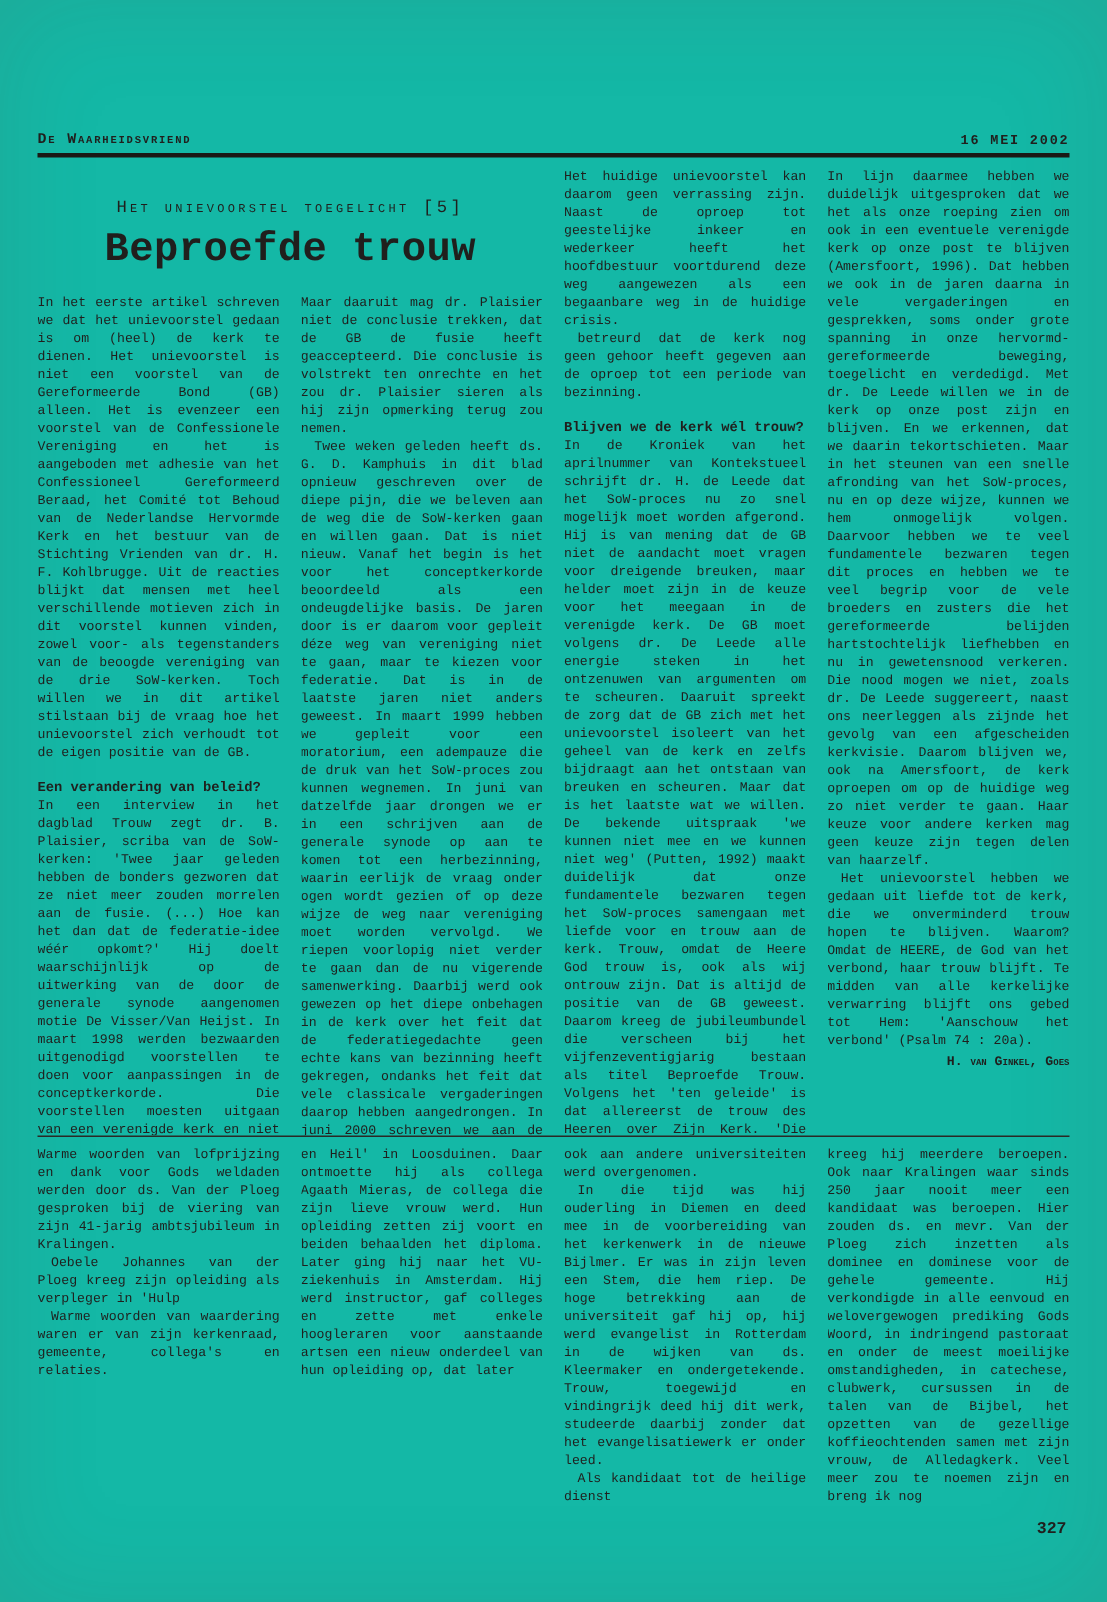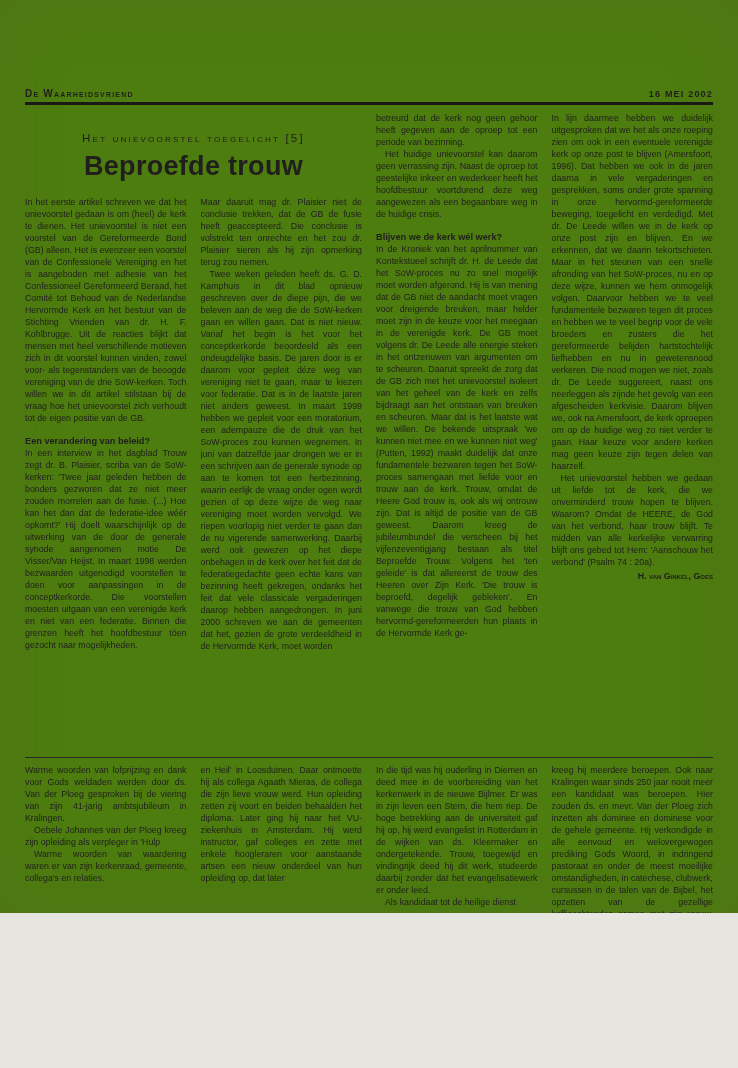--- a/index.html
+++ b/index.html
@@ -1,19 +1,19 @@
 <!DOCTYPE html>
 <html lang="nl"><head>
 <meta charset="utf-8">
 <style>
   html,body{margin:0;padding:0;}
   body{width:738px;height:1068px;background:#e7e5e0;}
   h1,h2,h3,p{margin:0;padding:0;font-weight:normal;}
-  .page{position:relative;width:738px;height:913px;background:#4d7c0f;overflow:hidden;
-        color:#201f1d;font-family:Liberation Sans, sans-serif;
+  .page{position:relative;width:738px;height:1068px;background:#14b8a6;overflow:hidden;
+        color:#201f1d;font-family:Liberation Mono, monospace;
         box-shadow:inset 0 0 70px rgba(90,85,70,0.14);}
   .masthead{position:absolute;top:88px;left:25px;width:688px;display:flex;
             justify-content:space-between;align-items:flex-end;
             border-bottom:3px solid #1a1915;padding-bottom:3px;}
   .pub{font-variant:small-caps;font-weight:700;font-size:10px;letter-spacing:1.2px;}
   .date{font-weight:700;font-size:9px;letter-spacing:1.2px;}
 
   .top-grid{position:absolute;top:112px;left:25px;width:688px;height:645px;
             display:grid;grid-template-columns:repeat(4,1fr);column-gap:14px;
             grid-template-rows:auto 1fr;overflow:hidden;}
@@ -65,23 +65,23 @@
       <h3 class="subhead">Een verandering van beleid?</h3>
       <p>In een interview in het dagblad Trouw zegt dr. B. Plaisier, scriba van de SoW-kerken: 'Twee jaar geleden hebben de bonders gezworen dat ze niet meer zouden morrelen aan de fusie. (...) Hoe kan het dan dat de federatie-idee wéér opkomt?' Hij doelt waarschijnlijk op de uitwerking van de door de generale synode aangenomen motie De Visser/Van Heijst. In maart 1998 werden bezwaarden uitgenodigd voorstellen te doen voor aanpassingen in de conceptkerkorde. Die voorstellen moesten uitgaan van een verenigde kerk en niet van een federatie. Binnen die grenzen heeft het hoofdbestuur tóen gezocht naar mogelijkheden.</p>
     </div>
 
     <div class="body tc2">
       <p>Maar daaruit mag dr. Plaisier niet de conclusie trekken, dat de GB de fusie heeft geaccepteerd. Die conclusie is volstrekt ten onrechte en het zou dr. Plaisier sieren als hij zijn opmerking terug zou nemen.</p>
       <p>Twee weken geleden heeft ds. G. D. Kamphuis in dit blad opnieuw geschreven over de diepe pijn, die we beleven aan de weg die de SoW-kerken gaan en willen gaan. Dat is niet nieuw. Vanaf het begin is het voor het conceptkerkorde beoordeeld als een ondeugdelijke basis. De jaren door is er daarom voor gepleit déze weg van vereniging niet te gaan, maar te kiezen voor federatie. Dat is in de laatste jaren niet anders geweest. In maart 1999 hebben we gepleit voor een moratorium, een adempauze die de druk van het SoW-proces zou kunnen wegnemen. In juni van datzelfde jaar drongen we er in een schrijven aan de generale synode op aan te komen tot een herbezinning, waarin eerlijk de vraag onder ogen wordt gezien of op deze wijze de weg naar vereniging moet worden vervolgd. We riepen voorlopig niet verder te gaan dan de nu vigerende samenwerking. Daarbij werd ook gewezen op het diepe onbehagen in de kerk over het feit dat de federatiegedachte geen echte kans van bezinning heeft gekregen, ondanks het feit dat vele classicale vergaderingen daarop hebben aangedrongen. In juni 2000 schreven we aan de gemeenten dat het, gezien de grote verdeeldheid in de Hervormde Kerk, moet worden</p>
     </div>
 
     <div class="body tc3">
+      <p>Het huidige unievoorstel kan daarom geen verrassing zijn. Naast de oproep tot geestelijke inkeer en wederkeer heeft het hoofdbestuur voortdurend deze weg aangewezen als een begaanbare weg in de huidige crisis.</p>
       <p>betreurd dat de kerk nog geen gehoor heeft gegeven aan de oproep tot een periode van bezinning.</p>
-      <p>Het huidige unievoorstel kan daarom geen verrassing zijn. Naast de oproep tot geestelijke inkeer en wederkeer heeft het hoofdbestuur voortdurend deze weg aangewezen als een begaanbare weg in de huidige crisis.</p>
-      <h3 class="subhead">Blijven we de kerk wél werk?</h3>
+      <h3 class="subhead">Blijven we de kerk wél trouw?</h3>
       <p>In de Kroniek van het aprilnummer van Kontekstueel schrijft dr. H. de Leede dat het SoW-proces nu zo snel mogelijk moet worden afgerond. Hij is van mening dat de GB niet de aandacht moet vragen voor dreigende breuken, maar helder moet zijn in de keuze voor het meegaan in de verenigde kerk. De GB moet volgens dr. De Leede alle energie steken in het ontzenuwen van argumenten om te scheuren. Daaruit spreekt de zorg dat de GB zich met het unievoorstel isoleert van het geheel van de kerk en zelfs bijdraagt aan het ontstaan van breuken en scheuren. Maar dat is het laatste wat we willen. De bekende uitspraak 'we kunnen niet mee en we kunnen niet weg' (Putten, 1992) maakt duidelijk dat onze fundamentele bezwaren tegen het SoW-proces samengaan met liefde voor en trouw aan de kerk. Trouw, omdat de Heere God trouw is, ook als wij ontrouw zijn. Dat is altijd de positie van de GB geweest. Daarom kreeg de jubileumbundel die verscheen bij het vijfenzeventigjarig bestaan als titel Beproefde Trouw. Volgens het 'ten geleide' is dat allereerst de trouw des Heeren over Zijn Kerk. 'Die trouw is beproefd, degelijk gebleken'. En vanwege die trouw van God hebben hervormd-gereformeerden hun plaats in de Hervormde Kerk ge-</p>
     </div>
 
     <div class="body tc4">
       <p>In lijn daarmee hebben we duidelijk uitgesproken dat we het als onze roeping zien om ook in een eventuele verenigde kerk op onze post te blijven (Amersfoort, 1996). Dat hebben we ook in de jaren daarna in vele vergaderingen en gesprekken, soms onder grote spanning in onze hervormd-gereformeerde beweging, toegelicht en verdedigd. Met dr. De Leede willen we in de kerk op onze post zijn en blijven. En we erkennen, dat we daarin tekortschieten. Maar in het steunen van een snelle afronding van het SoW-proces, nu en op deze wijze, kunnen we hem onmogelijk volgen. Daarvoor hebben we te veel fundamentele bezwaren tegen dit proces en hebben we te veel begrip voor de vele broeders en zusters die het gereformeerde belijden hartstochtelijk liefhebben en nu in gewetensnood verkeren. Die nood mogen we niet, zoals dr. De Leede suggereert, naast ons neerleggen als zijnde het gevolg van een afgescheiden kerkvisie. Daarom blijven we, ook na Amersfoort, de kerk oproepen om op de huidige weg zo niet verder te gaan. Haar keuze voor andere kerken mag geen keuze zijn tegen delen van haarzelf.</p>
       <p>Het unievoorstel hebben we gedaan uit liefde tot de kerk, die we onverminderd trouw hopen te blijven. Waarom? Omdat de HEERE, de God van het verbond, haar trouw blijft. Te midden van alle kerkelijke verwarring blijft ons gebed tot Hem: 'Aanschouw het verbond' (Psalm 74 : 20a).</p>
       <p class="sig">H. van Ginkel, Goes</p>
     </div>
   </section>
 
@@ -93,20 +93,21 @@
       <p>Warme woorden van lofprijzing en dank voor Gods weldaden werden door ds. Van der Ploeg gesproken bij de viering van zijn 41-jarig ambtsjubileum in Kralingen.</p>
       <p>Oebele Johannes van der Ploeg kreeg zijn opleiding als verpleger in 'Hulp</p>
       <p>Warme woorden van waardering waren er van zijn kerkenraad, gemeente, collega's en relaties.</p>
     </div>
 
     <div class="body bc2">
       <p>en Heil' in Loosduinen. Daar ontmoette hij als collega Agaath Mieras, de collega die zijn lieve vrouw werd. Hun opleiding zetten zij voort en beiden behaalden het diploma. Later ging hij naar het VU-ziekenhuis in Amsterdam. Hij werd instructor, gaf colleges en zette met enkele hoogleraren voor aanstaande artsen een nieuw onderdeel van hun opleiding op, dat later</p>
     </div>
 
     <div class="body bc3">
+      <p>ook aan andere universiteiten werd overgenomen.</p>
       <p>In die tijd was hij ouderling in Diemen en deed mee in de voorbereiding van het kerkenwerk in de nieuwe Bijlmer. Er was in zijn leven een Stem, die hem riep. De hoge betrekking aan de universiteit gaf hij op, hij werd evangelist in Rotterdam in de wijken van ds. Kleermaker en ondergetekende. Trouw, toegewijd en vindingrijk deed hij dit werk, studeerde daarbij zonder dat het evangelisatiewerk er onder leed.</p>
       <p>Als kandidaat tot de heilige dienst</p>
     </div>
 
     <div class="body bc4">
       <p>kreeg hij meerdere beroepen. Ook naar Kralingen waar sinds 250 jaar nooit meer een kandidaat was beroepen. Hier zouden ds. en mevr. Van der Ploeg zich inzetten als dominee en dominese voor de gehele gemeente. Hij verkondigde in alle eenvoud en welovergewogen prediking Gods Woord, in indringend pastoraat en onder de meest moeilijke omstandigheden, in catechese, clubwerk, cursussen in de talen van de Bijbel, het opzetten van de gezellige koffieochtenden samen met zijn vrouw, de Alledagkerk. Veel meer zou te noemen zijn en breng ik nog</p>
     </div>
   </section>
 
   <div class="folio">327</div>

